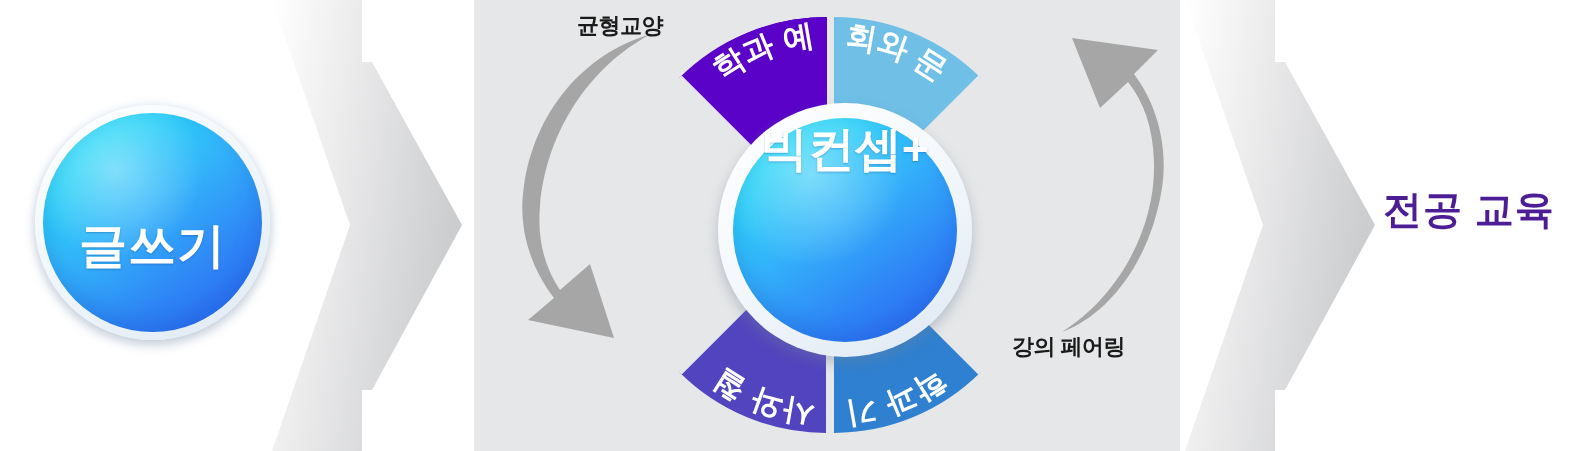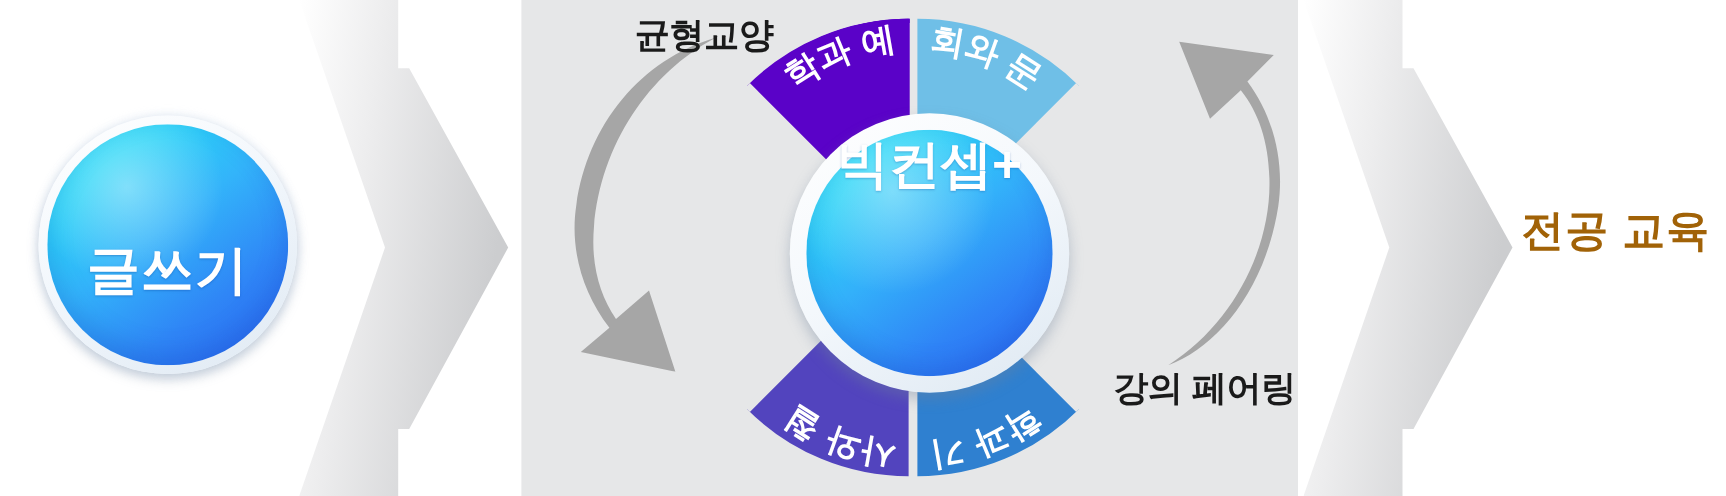--- a/index.html
+++ b/index.html
@@ -75,30 +75,30 @@
     color:#fff;font-size:47px;font-weight:700;letter-spacing:0px;
     text-shadow:0 1px 2px rgba(10,60,150,.30);
   }
 
   
   .curve{position:absolute;}
   .curve svg{display:block;}
 
   
   .callout{
-    position:absolute;color:#1a1a1a;font-size:32px;font-weight:700;
+    position:absolute;color:#1a1a1a;font-size:22px;font-weight:700;
     white-space:nowrap;letter-spacing:-0.5px;
   }
   #lbl-balance{left:577px;top:11px;}
   #lbl-pairing{left:1012px;top:332px;text-align:right;}
 
   
   #major-text{
     position:absolute;left:1383px;top:183px;
-    color:#a16207;font-size:39px;font-weight:700;white-space:nowrap;
+    color:#4c1d95;font-size:39px;font-weight:700;white-space:nowrap;
     letter-spacing:1px;
   }
 </style>
 </head>
 <body>
 
 <div id="stage">
 
   <div class="panel"></div>
 

